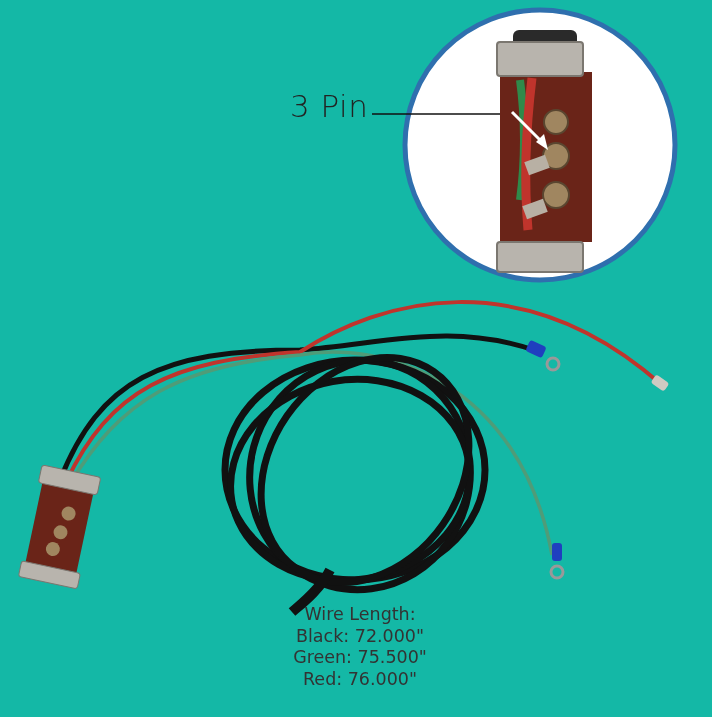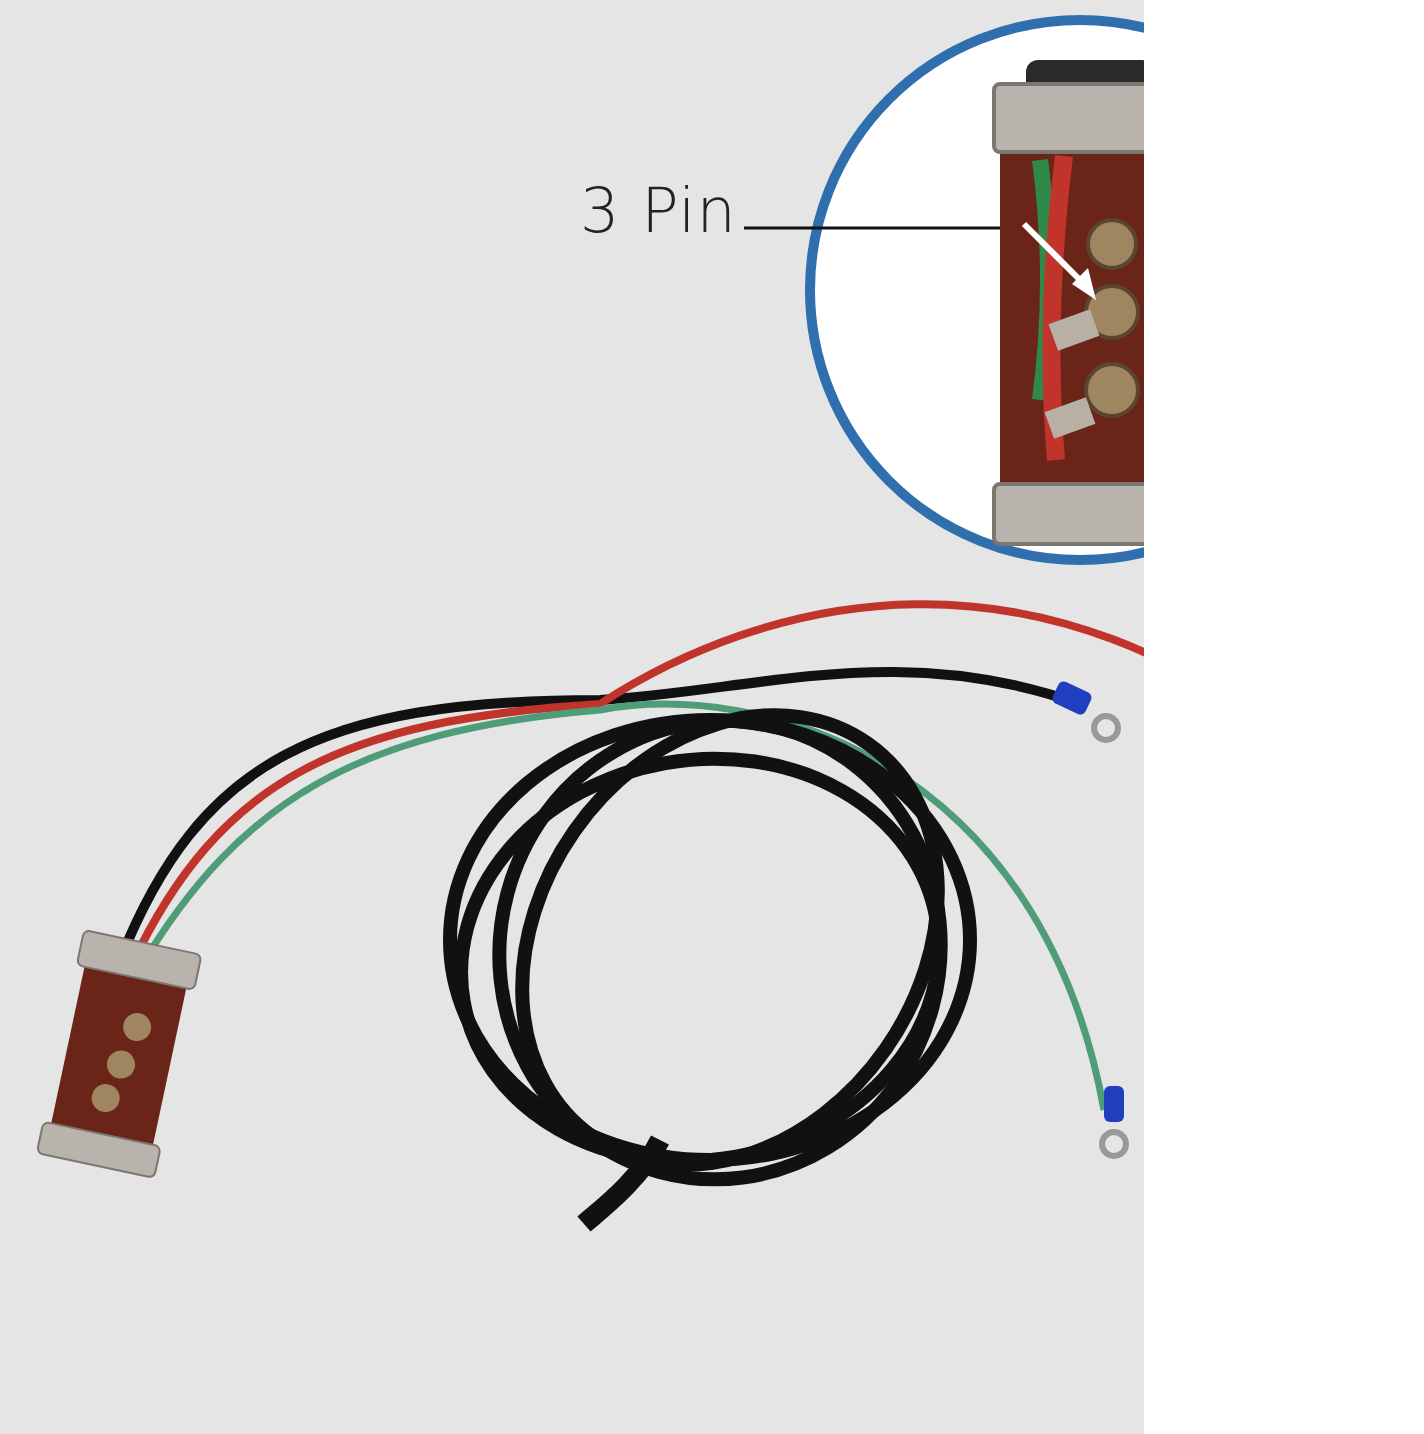--- a/index.html
+++ b/index.html
@@ -1,16 +1,16 @@
 <!DOCTYPE html>
 <html><head>
 <meta charset="utf-8">
 <style>
   html, body { margin:0; padding:0; background:#ffffff; }
-  .canvas { position:relative; width:572px; height:717px; background:#e5e5e5; overflow:hidden; font-family:"DejaVu Sans", sans-serif; }
+  .canvas { position:relative; width:712px; height:717px; background:#14b8a6; overflow:hidden; font-family:"DejaVu Sans", sans-serif; }
   svg.art { position:absolute; left:0; top:0; }
   .pin-label { position:absolute; left:290px; top:88px; font-size:31px; color:#222; letter-spacing:0.5px; font-weight:300; }
   .wire-info { position:absolute; left:255px; top:604px; width:210px; text-align:center; font-size:17.5px; line-height:21.5px; color:#333; }
   .wire-info div { white-space:nowrap; }
 </style>
 </head>
 <body>
 
 <div class="canvas">
   <svg class="art" width="712" height="717" viewBox="0 0 712 717">
@@ -64,13 +64,19 @@
       <circle cx="66" cy="512" r="7" fill="#a08660"></circle>
       <circle cx="62" cy="532" r="7" fill="#a08660"></circle>
       <circle cx="58" cy="550" r="7" fill="#a08660"></circle>
       <rect x="30" y="470" width="60" height="18" rx="3" fill="#b8b4ad" stroke="#7b7770"></rect>
       <rect x="30" y="568" width="60" height="16" rx="3" fill="#b8b4ad" stroke="#7b7770"></rect>
     </g>
   </svg>
 
   <div class="pin-label">3 Pin</div>
 
+  <div class="wire-info">
+    <div>Wire Length:</div>
+    <div>Black: 72.000"</div>
+    <div>Green: 75.500"</div>
+    <div>Red: 76.000"</div>
+  </div>
 </div>
 
 </body></html>

